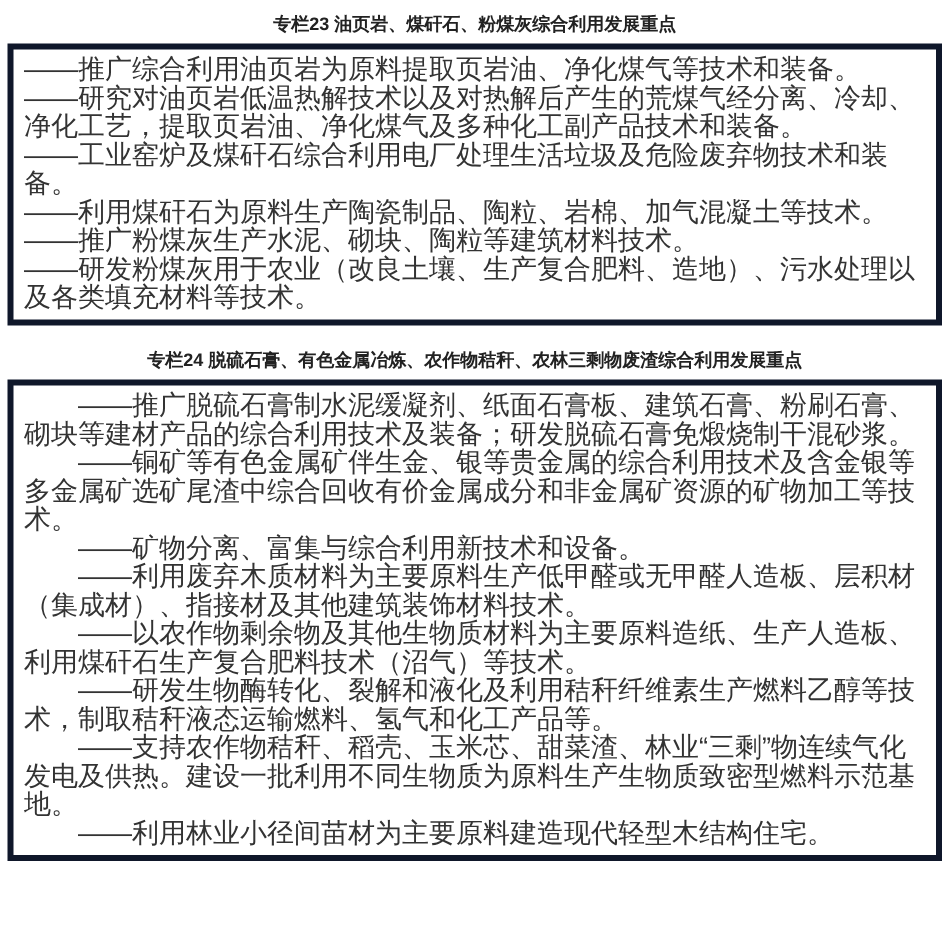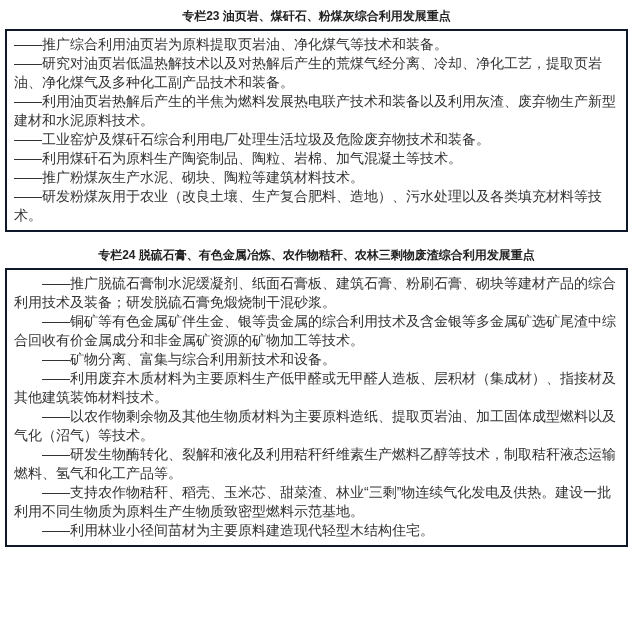--- a/index.html
+++ b/index.html
@@ -26,23 +26,23 @@
     text-align: center;
     color: #222222;
     margin: 0 0 3px 0;
     white-space: nowrap;
   }
   .panel-title.second {
     margin-top: 13px;
   }
   .panel {
     box-sizing: border-box;
-    border: 2px solid #0f172a;
+    border: 4px solid #0f172a;
     padding: 4px 7px 5px 7px;
-    font-size: 14px;
+    font-size: 18px;
     line-height: 19px;
     background: #ffffff;
   }
   .panel p.item {
     margin: 0;
     padding: 0;
   }
   .panel.indented p.item {
     text-indent: 2em;
   }
@@ -52,33 +52,32 @@
 </head>
 <body>
 
 <div class="page">
 
   <div class="panel-title">专栏23 油页岩、煤矸石、粉煤灰综合利用发展重点</div>
 
   <div class="panel">
       <p class="item">——推广综合利用油页岩为原料提取页岩油、净化煤气等技术和装备。</p>
       <p class="item">——研究对油页岩低温热解技术以及对热解后产生的荒煤气经分离、冷却、净化工艺，提取页岩油、净化煤气及多种化工副产品技术和装备。</p>
-      <p class="item">——利用油页岩热解后产生的半焦为燃料发展热电联产技术和装备以及利用灰渣、废弃物生产新型建材和水泥原料技术。</p>
       <p class="item underline">——工业窑炉及煤矸石综合利用电厂处理生活垃圾及危险废弃物技术和装备。</p>
       <p class="item">——利用煤矸石为原料生产陶瓷制品、陶粒、岩棉、加气混凝土等技术。</p>
       <p class="item">——推广粉煤灰生产水泥、砌块、陶粒等建筑材料技术。</p>
       <p class="item">——研发粉煤灰用于农业（改良土壤、生产复合肥料、造地）、污水处理以及各类填充材料等技术。</p>
     </div>
 
   <div class="panel-title second">专栏24 脱硫石膏、有色金属冶炼、农作物秸秆、农林三剩物废渣综合利用发展重点</div>
 
   <div class="panel indented">
       <p class="item">——推广脱硫石膏制水泥缓凝剂、纸面石膏板、建筑石膏、粉刷石膏、砌块等建材产品的综合利用技术及装备；研发脱硫石膏免煅烧制干混砂浆。</p>
       <p class="item">——铜矿等有色金属矿伴生金、银等贵金属的综合利用技术及含金银等多金属矿选矿尾渣中综合回收有价金属成分和非金属矿资源的矿物加工等技术。</p>
       <p class="item">——矿物分离、富集与综合利用新技术和设备。</p>
       <p class="item">——利用废弃木质材料为主要原料生产低甲醛或无甲醛人造板、层积材（集成材）、指接材及其他建筑装饰材料技术。</p>
-      <p class="item">——以农作物剩余物及其他生物质材料为主要原料造纸、提取页岩油、加工固体成型燃料以及气化（沼气）等技术。</p>
+      <p class="item">——以农作物剩余物及其他生物质材料为主要原料造纸、生产人造板、利用煤矸石生产复合肥料技术（沼气）等技术。</p>
       <p class="item">——研发生物酶转化、裂解和液化及利用秸秆纤维素生产燃料乙醇等技术，制取秸秆液态运输燃料、氢气和化工产品等。</p>
       <p class="item">——支持农作物秸秆、稻壳、玉米芯、甜菜渣、林业“三剩”物连续气化发电及供热。建设一批利用不同生物质为原料生产生物质致密型燃料示范基地。</p>
       <p class="item">——利用林业小径间苗材为主要原料建造现代轻型木结构住宅。</p>
     </div>
 
 </div>
 
 </body></html>

